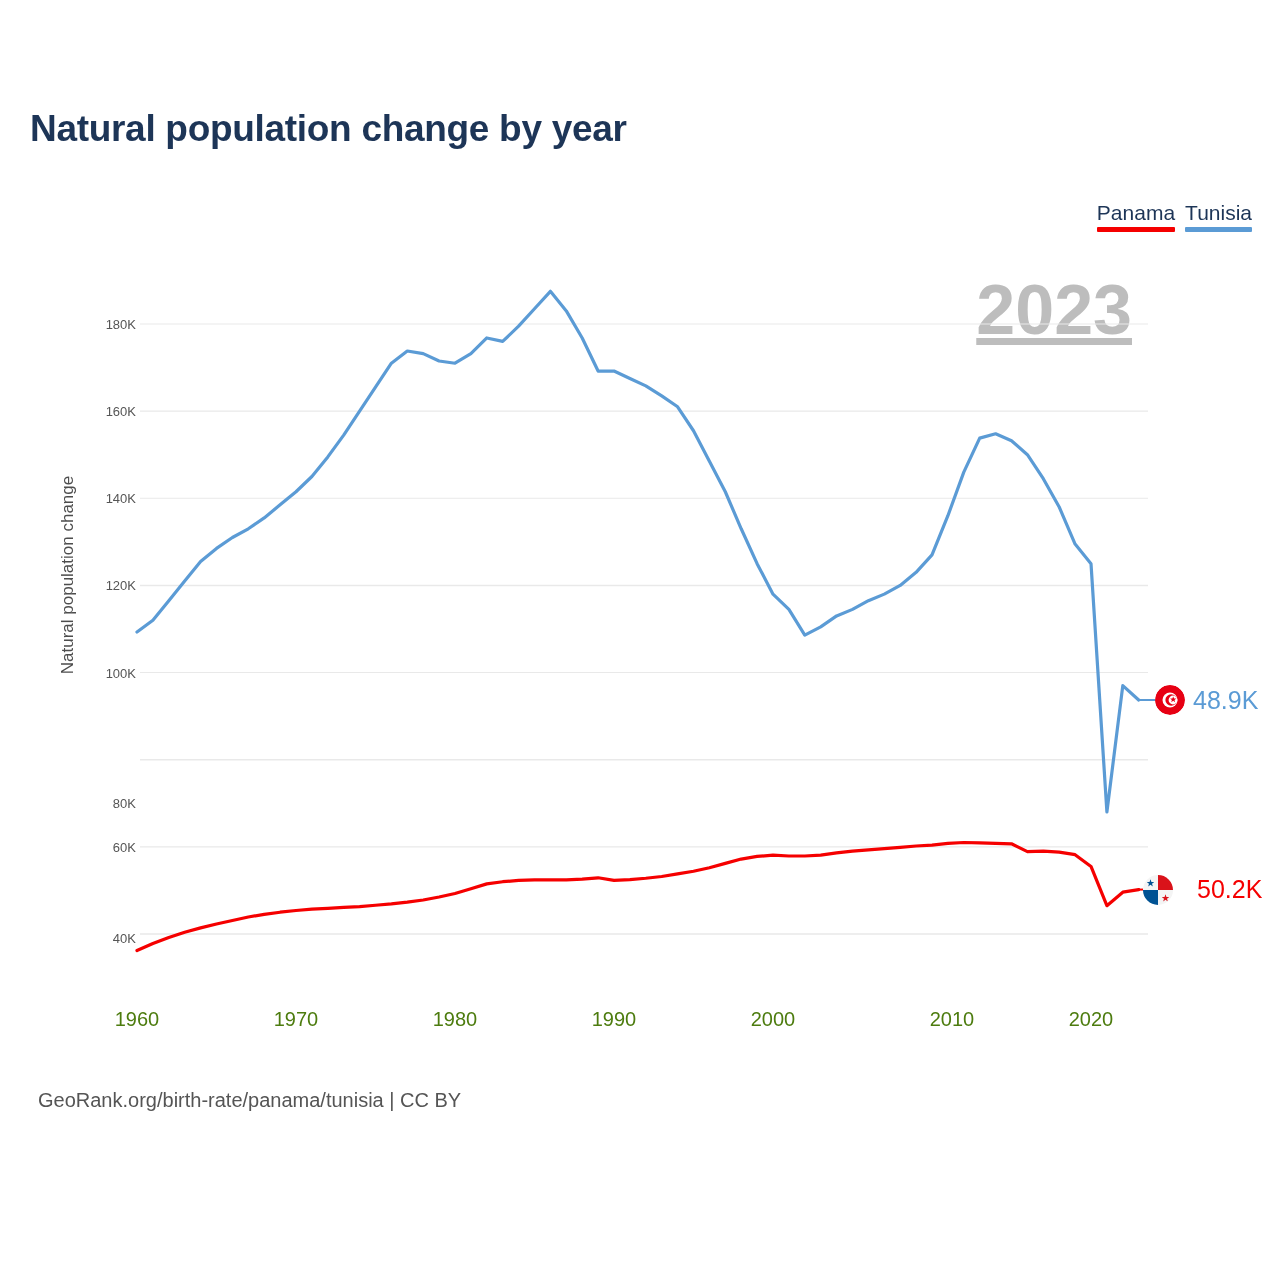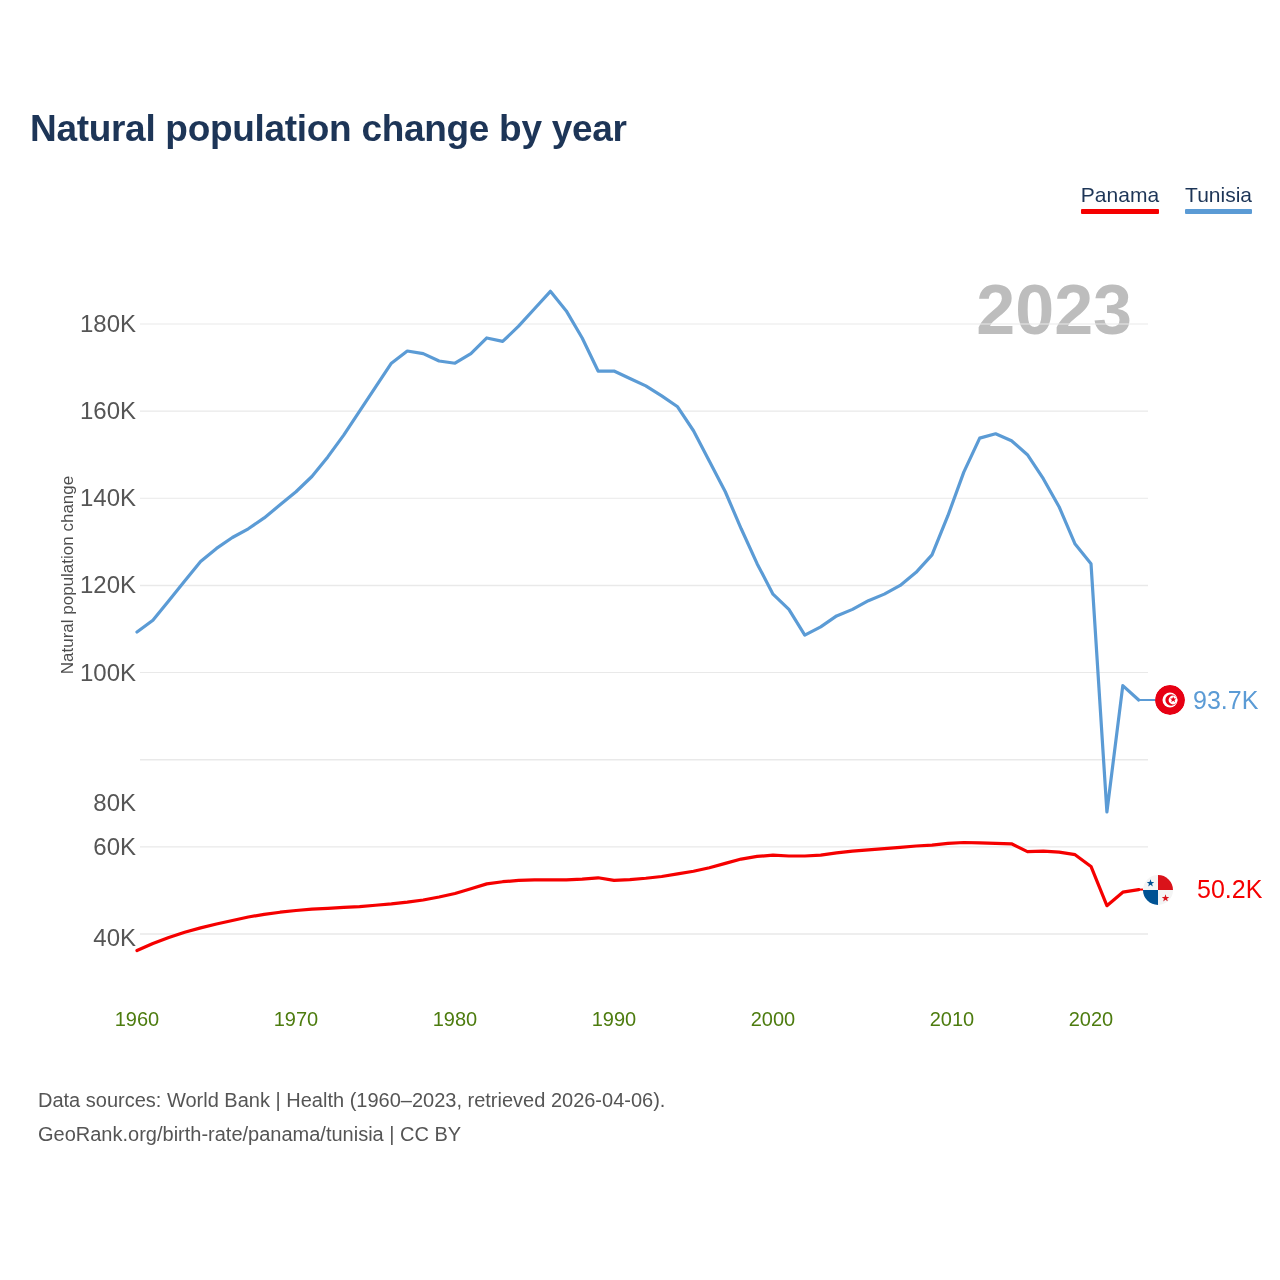--- a/index.html
+++ b/index.html
@@ -24,23 +24,23 @@
     top: 108px;
     font-size: 37px;
     font-weight: bold;
     color: #1d3557;
     letter-spacing: -0.3px;
     white-space: nowrap;
   }
   .legend {
     position: absolute;
     right: 28px;
-    top: 184px;
+    top: 202px;
     display: flex;
-    gap: 26px;
+    gap: 10px;
     align-items: flex-end;
   }
   .legend-item {
     display: flex;
     flex-direction: column;
     align-items: stretch;
   }
   .legend-label {
     font-size: 21px;
     color: #1d3557;
@@ -55,20 +55,21 @@
   }
   .watermark-year {
     position: absolute;
     right: 148px;
     top: 275px;
     font-size: 70px;
     font-weight: bold;
     color: #bdbdbd;
     letter-spacing: 0px;
     line-height: 1;
+    text-decoration: underline;
   }
   .plot {
     position: absolute;
     left: 0;
     top: 0;
     width: 1280px;
     height: 1280px;
   }
   .y-axis-title {
     position: absolute;
@@ -80,21 +81,21 @@
     transform-origin: center center;
     font-size: 17px;
     color: #4d4d4d;
     white-space: nowrap;
   }
   .ytick {
     position: absolute;
     right: 1144px;
     width: 110px;
     text-align: right;
-    font-size: 24px;
+    font-size: 13px;
     color: #555555;
     transform: translateY(-50%);
   }
   .xtick {
     position: absolute;
     top: 1008px;
     font-size: 20px;
     color: #4d7c0f;
     transform: translateX(-50%);
   }
@@ -191,35 +192,34 @@
   <div class="endlabel" id="endlabel-tunisia" style="left: 1155px; top: 700.021px;">
     <span class="flag">
       <svg viewBox="0 0 30 30" width="30" height="30">
         <circle cx="15" cy="15" r="15" fill="#e70013"></circle>
         <circle cx="15" cy="15" r="7.5" fill="#ffffff"></circle>
         <circle cx="16.2" cy="15" r="5.8" fill="#e70013"></circle>
         <circle cx="18.0" cy="15" r="4.4" fill="#ffffff"></circle>
         <path d="M18.2 11.4 L19.05 13.55 L21.3 13.6 L19.5 14.95 L20.2 17.15 L18.2 15.8 L16.2 17.15 L16.9 14.95 L15.1 13.6 L17.35 13.55 Z" fill="#e70013"></path>
       </svg>
     </span>
-    <span class="val" style="color:#5b9bd5">93.7K</span>
+    <span class="val" style="color:#5b9bd5">48.9K</span>
   </div>
 
   <div class="endlabel" id="endlabel-panama" style="left: 1143px; top: 889.557px; gap: 24px;">
     <span class="flag">
       <svg viewBox="0 0 30 30" width="30" height="30">
         <rect x="0" y="0" width="15" height="15" fill="#f4f4f4"></rect>
         <rect x="15" y="0" width="15" height="15" fill="#da121a"></rect>
         <rect x="0" y="15" width="15" height="15" fill="#005293"></rect>
         <rect x="15" y="15" width="15" height="15" fill="#f4f4f4"></rect>
         <path d="M7.5 4.3 L8.45 7.0 L11.3 7.05 L9.0 8.75 L9.85 11.5 L7.5 9.85 L5.15 11.5 L6.0 8.75 L3.7 7.05 L6.55 7.0 Z" fill="#005293"></path>
         <path d="M22.5 19.3 L23.45 22.0 L26.3 22.05 L24.0 23.75 L24.85 26.5 L22.5 24.85 L20.15 26.5 L21.0 23.75 L18.7 22.05 L21.55 22.0 Z" fill="#da121a"></path>
       </svg>
     </span>
     <span class="val" style="color:#f50000">50.2K</span>
   </div>
 
   <div class="footer">
-    <div>Data sources: World Bank | Health (1960–2023, retrieved 2026-04-06).</div>
     <div>GeoRank.org/birth-rate/panama/tunisia | CC BY</div>
   </div>
 
 </div>
 
 </body></html>

